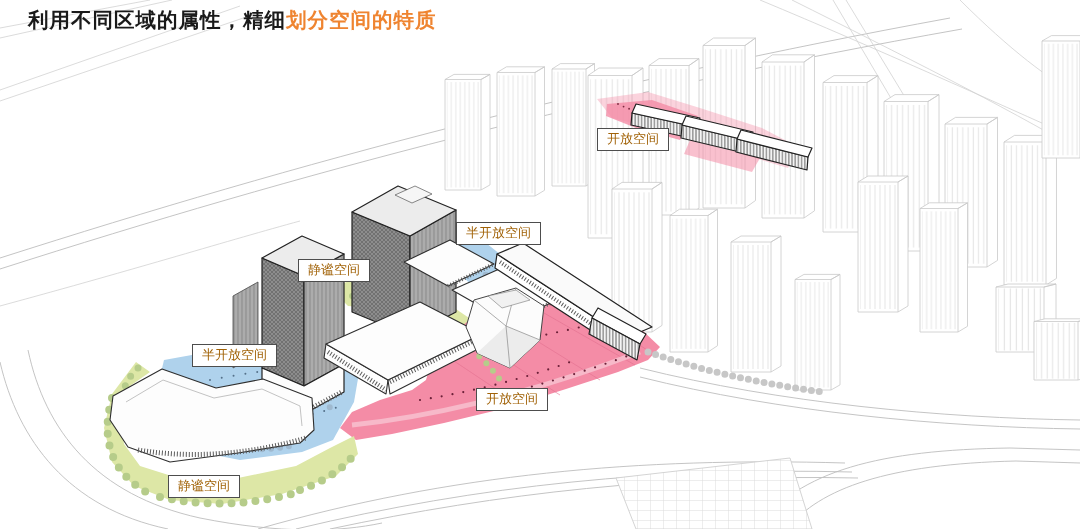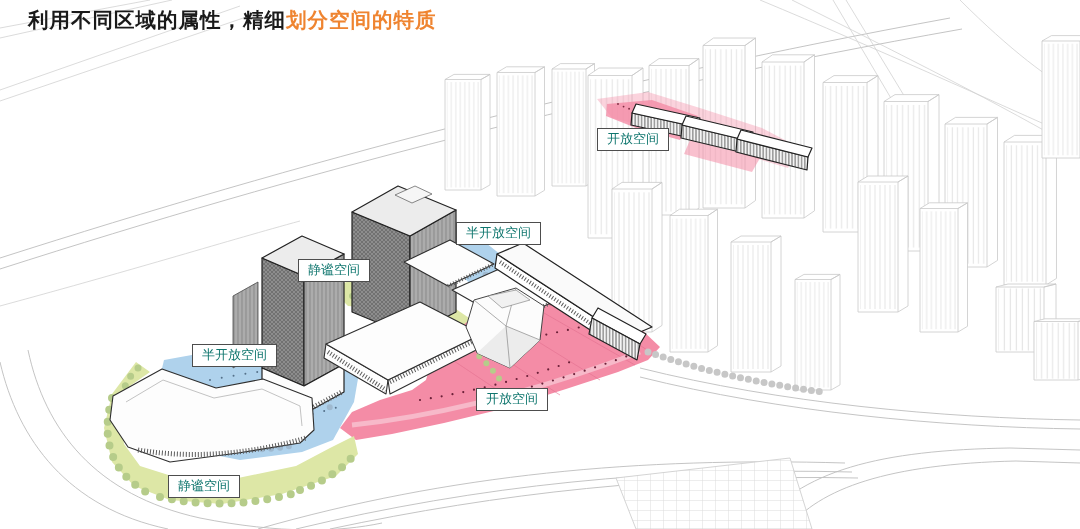--- a/index.html
+++ b/index.html
@@ -4,21 +4,21 @@
 <style>
   html,body{margin:0;padding:0;background:#f2f2f2;}
   .stage{position:relative;width:1080px;height:529px;background:#ffffff;overflow:hidden;
          font-family:"Liberation Sans","DejaVu Sans",sans-serif;}
   svg{position:absolute;left:0;top:0;}
   .page-title{position:absolute;left:28px;top:6px;font-size:20.5px;font-weight:bold;
               letter-spacing:1px;white-space:nowrap;}
   .t-black{color:var(--title-text,#1a1a1a);margin-top:28px;}
   .t-orange{color:var(--accent,#ef8430);}
   .zone-label{position:absolute;background:#ffffff;border:1px solid #4d4d4d;
-              padding:2px 9px 3px 9px;font-size:13px;color:#0f766e;white-space:nowrap;
+              padding:2px 9px 3px 9px;font-size:13px;color:#a16207;white-space:nowrap;
               line-height:1.2;}
   
   .wire{fill:#ffffff;stroke:#c9c9c9;stroke-width:.8;}
   .wireln{fill:none;stroke:#c9c9c9;stroke-width:.8;}
   .road{fill:none;stroke:#bdbdbd;stroke-width:.9;}
   .roadl{fill:none;stroke:#d2d2d2;stroke-width:.8;}
   .z-pink{fill:var(--open-pink,#f48ca6);}
   .z-blue{fill:var(--semi-open-blue,#afd2ec);}
   .z-green{fill:var(--quiet-green,#dde7a6);}
   .bld{fill:#fdfdfd;stroke:#2e2e2e;stroke-width:1.1;stroke-linejoin:round;}

